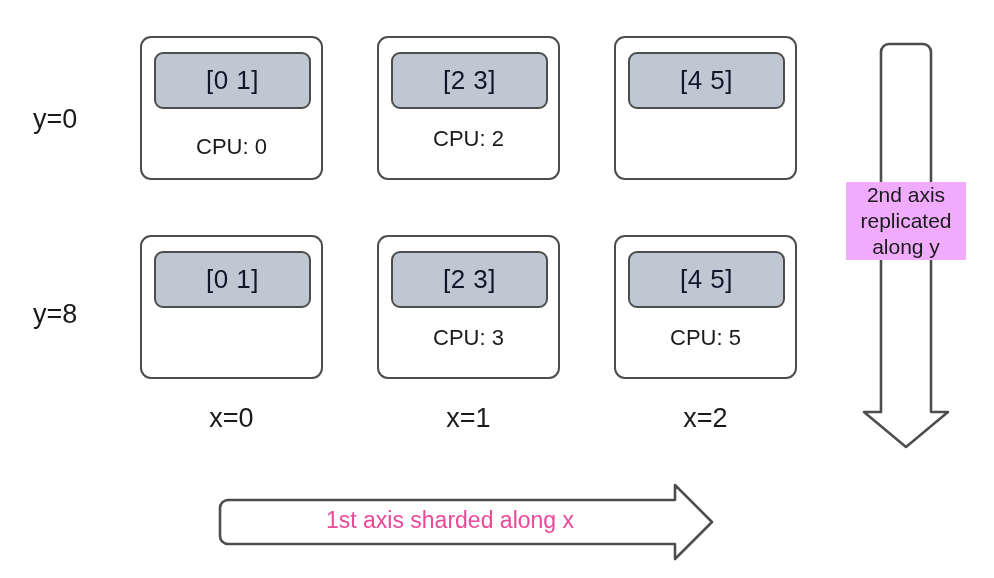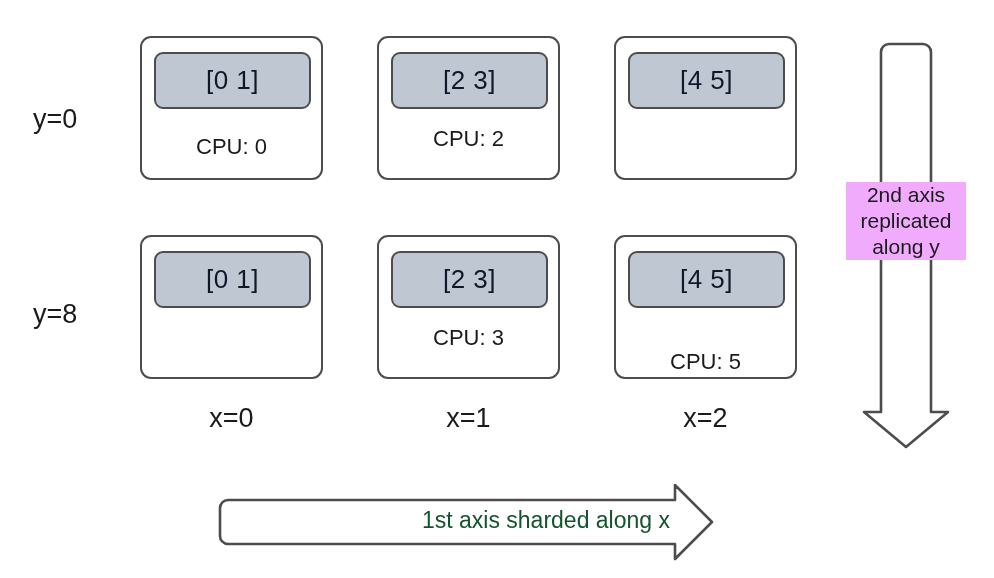--- a/index.html
+++ b/index.html
@@ -71,23 +71,23 @@
     overflow: visible;
   }
   .arrow-shape {
     fill: #ffffff;
     stroke: #4d4d4d;
     stroke-width: 2.6;
     stroke-linejoin: round;
   }
   .h-arrow-text {
     position: absolute;
-    text-align: right;
+    text-align: center;
     font-size: 23px;
-    color: #14532d;
+    color: #ec4899;
     white-space: nowrap;
   }
   .v-arrow-text {
     position: absolute;
     text-align: center;
     font-size: 21px;
     line-height: 26px;
     color: #1a1a1a;
     background: #f0abfc;
   }
@@ -119,21 +119,21 @@
     <div class="shard-chip" style="left:12px; top:14px; width:157px; height:57px;">[0 1]</div>
   </div>
 
   <div class="device-card" style="left:377px; top:235px; width:183px; height:144px;">
     <div class="shard-chip" style="left:12px; top:14px; width:157px; height:57px;">[2 3]</div>
     <div class="cpu-label" style="top:88px;">CPU: 3</div>
   </div>
 
   <div class="device-card" style="left:614px; top:235px; width:183px; height:144px;">
     <div class="shard-chip" style="left:12px; top:14px; width:157px; height:57px;">[4 5]</div>
-    <div class="cpu-label" style="top:88px;margin-top:24px;">CPU: 5</div>
+    <div class="cpu-label" style="top:88px;">CPU: 5</div>
   </div>
 
   <div class="col-label" style="left:140px; top:403px; width:183px;">x=0</div>
   <div class="col-label" style="left:377px; top:403px; width:183px;">x=1</div>
   <div class="col-label" style="left:614px; top:403px; width:183px;">x=2</div>
 
   <svg class="arrow-svg" style="left:218px; top:480px; width:500px; height:84px;" viewBox="0 0 500 84">
     <path class="arrow-shape" d="M 10,20
              L 457,20
              L 457,5

